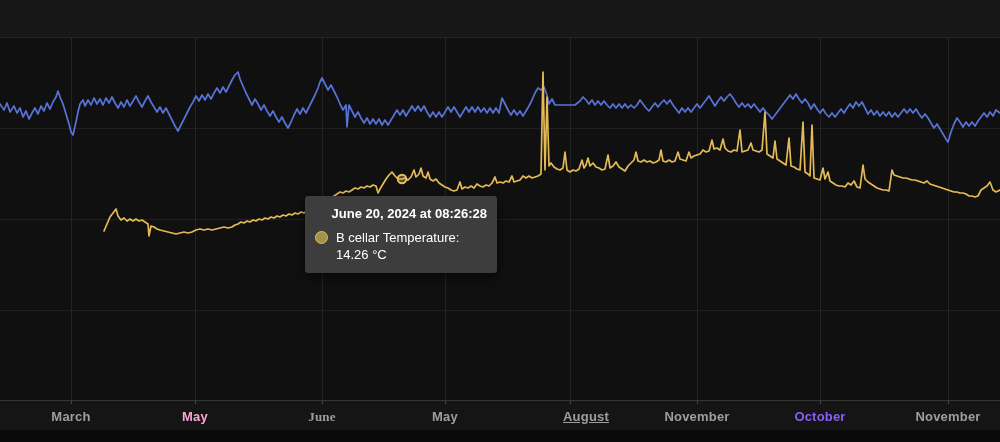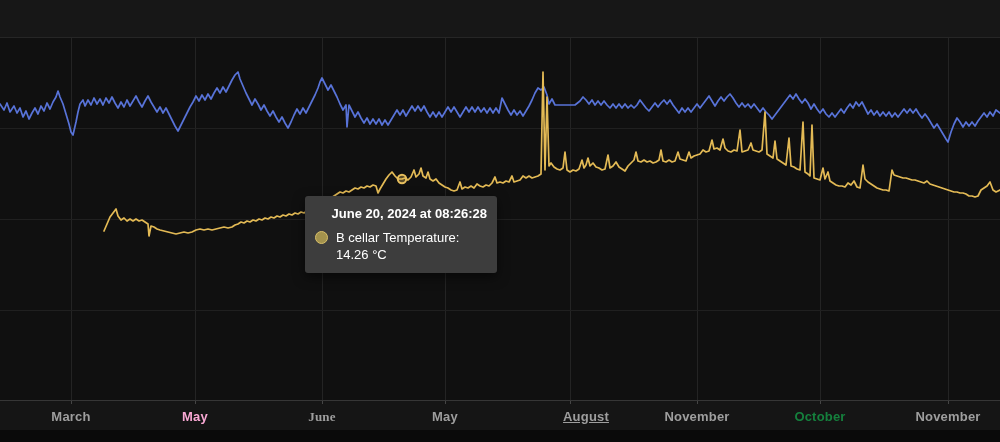--- a/index.html
+++ b/index.html
@@ -69,21 +69,21 @@
       <circle cx="402" cy="179" r="4.2" fill="rgba(227,186,85,0.35)" stroke="#e8c05e" stroke-width="2"></circle>
     </svg>
 
   <div class="x-labels">
       <span style="left: 71px; color: rgb(158, 158, 158);">March</span>
       <span style="left: 195px; color: #f9a8d4;">May</span>
       <span style="left: 322px; color: rgb(158, 158, 158); font-family: Liberation Serif, serif;">June</span>
       <span style="left: 445px; color: rgb(158, 158, 158);">May</span>
       <span style="left: 586px; color: rgb(158, 158, 158); text-decoration: underline;">August</span>
       <span style="left: 697px; color: rgb(158, 158, 158);">November</span>
-      <span style="left: 820px; color: #15803d;">October</span>
+      <span style="left: 820px; color: #8b5cf6;">October</span>
       <span style="left: 948px; color: rgb(158, 158, 158);">November</span>
     </div>
 
   <div class="tooltip" style="background: rgb(61, 61, 61);">
     <div class="tt-title">June 20, 2024 at 08:26:28</div>
     <div class="tt-row">
       <span class="tt-marker" style="background: rgb(163, 146, 77); border-color: rgb(217, 192, 106);"></span>
       <div class="tt-text">
         <div class="tt-value">B cellar Temperature: 14.26 °C</div>
       </div>

